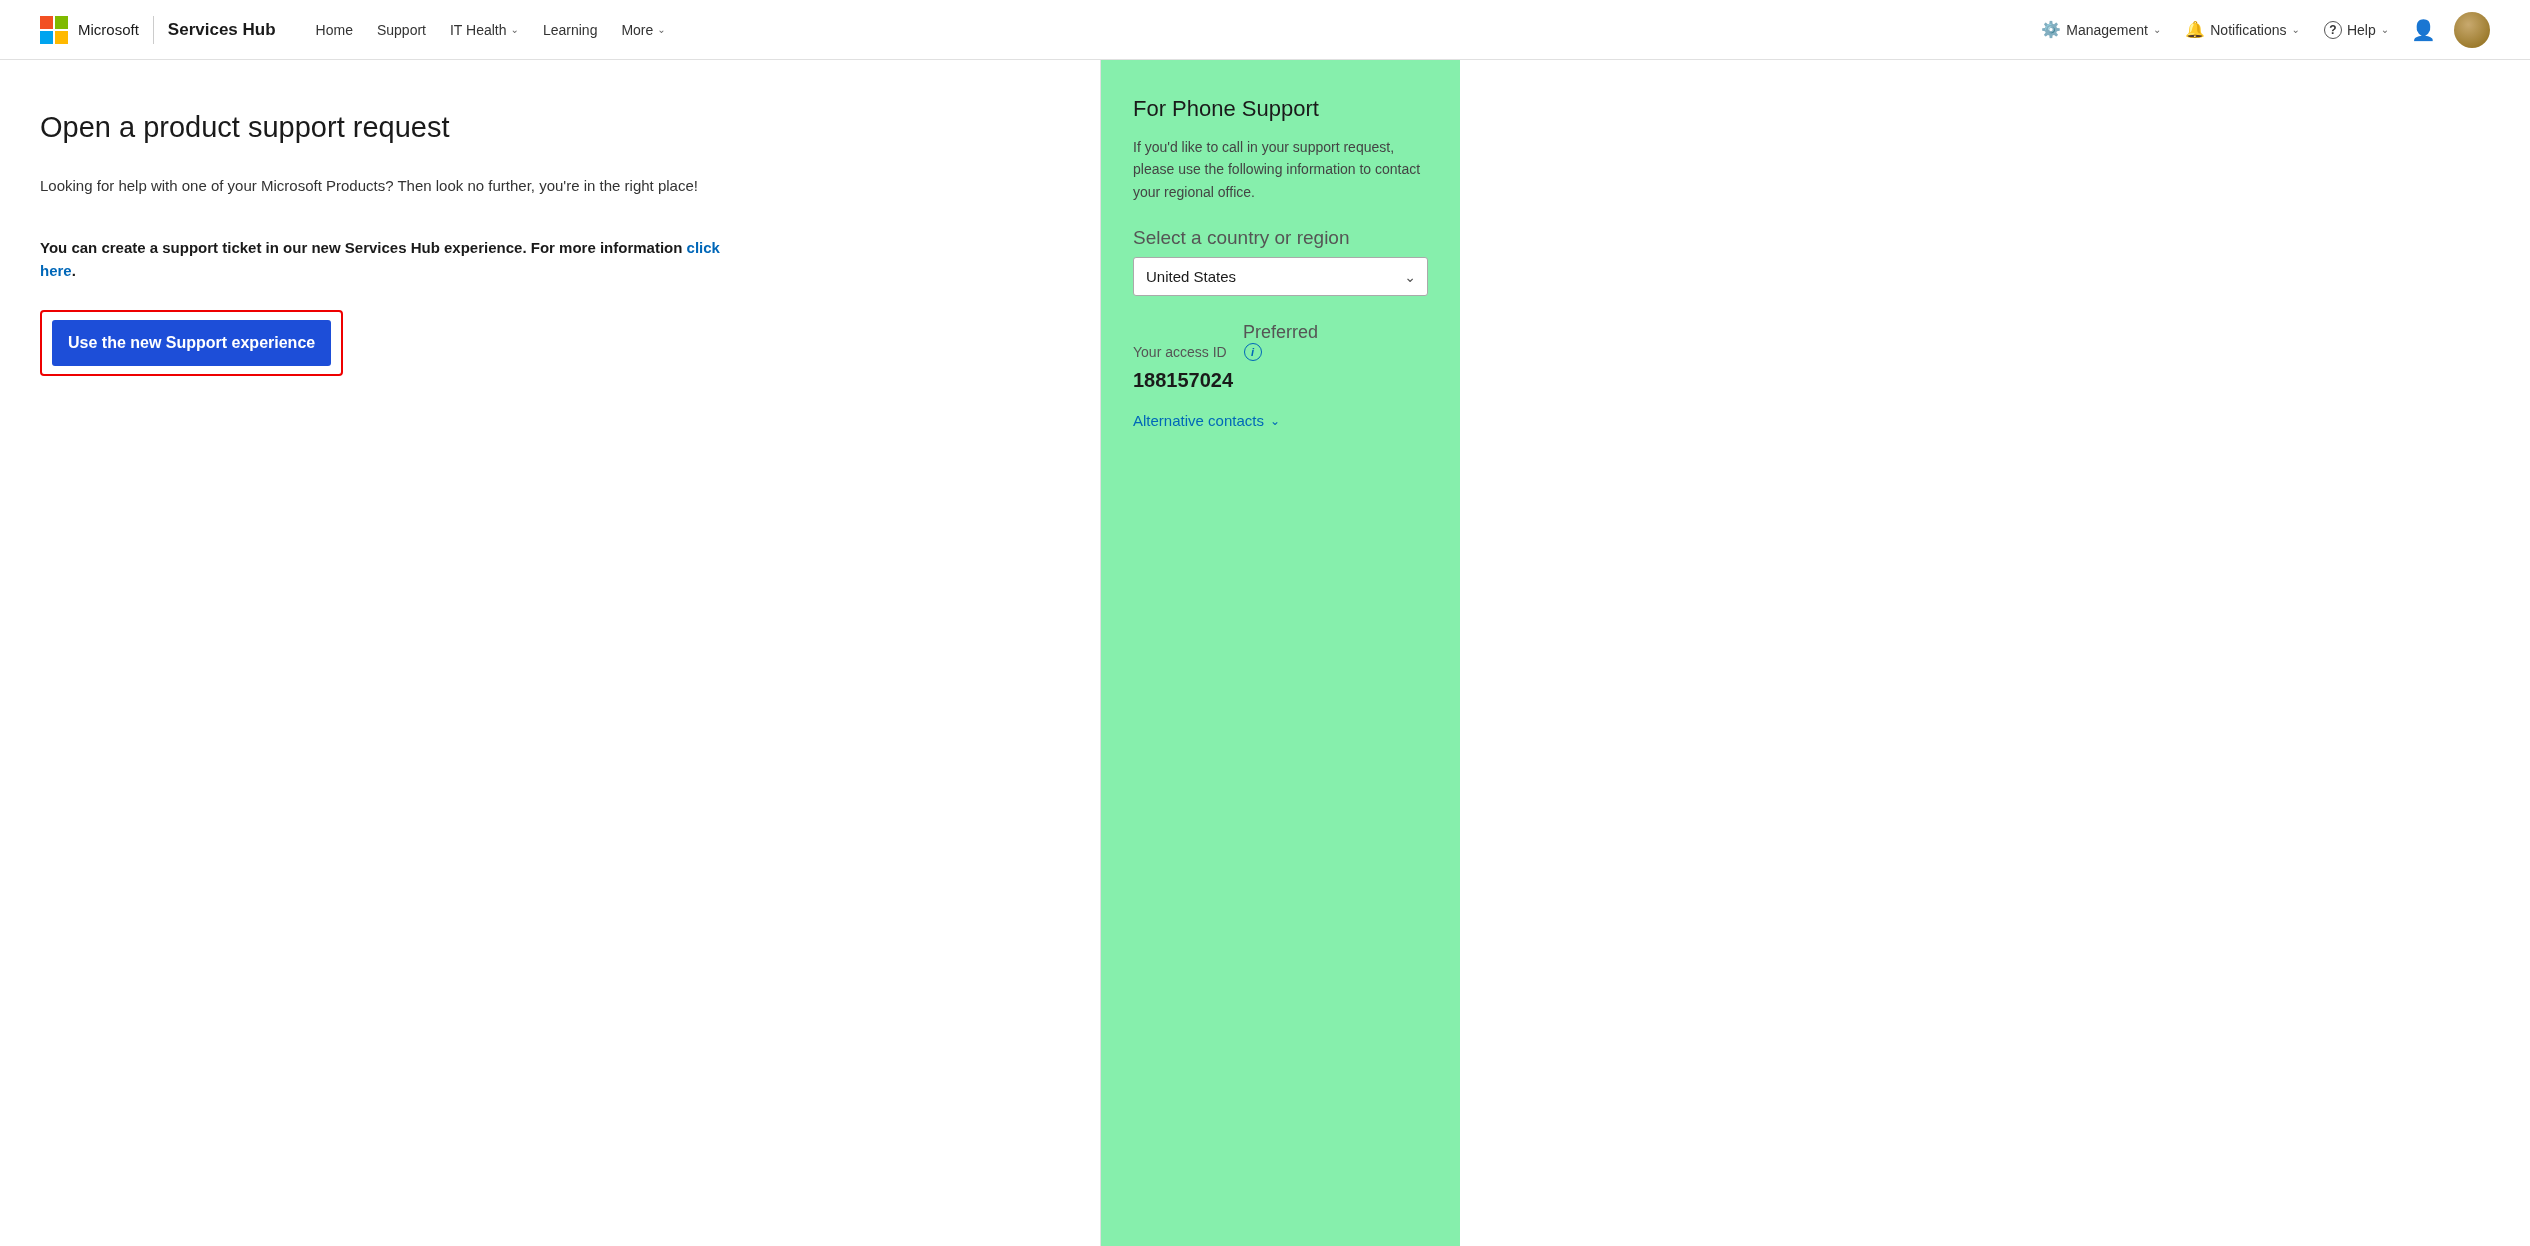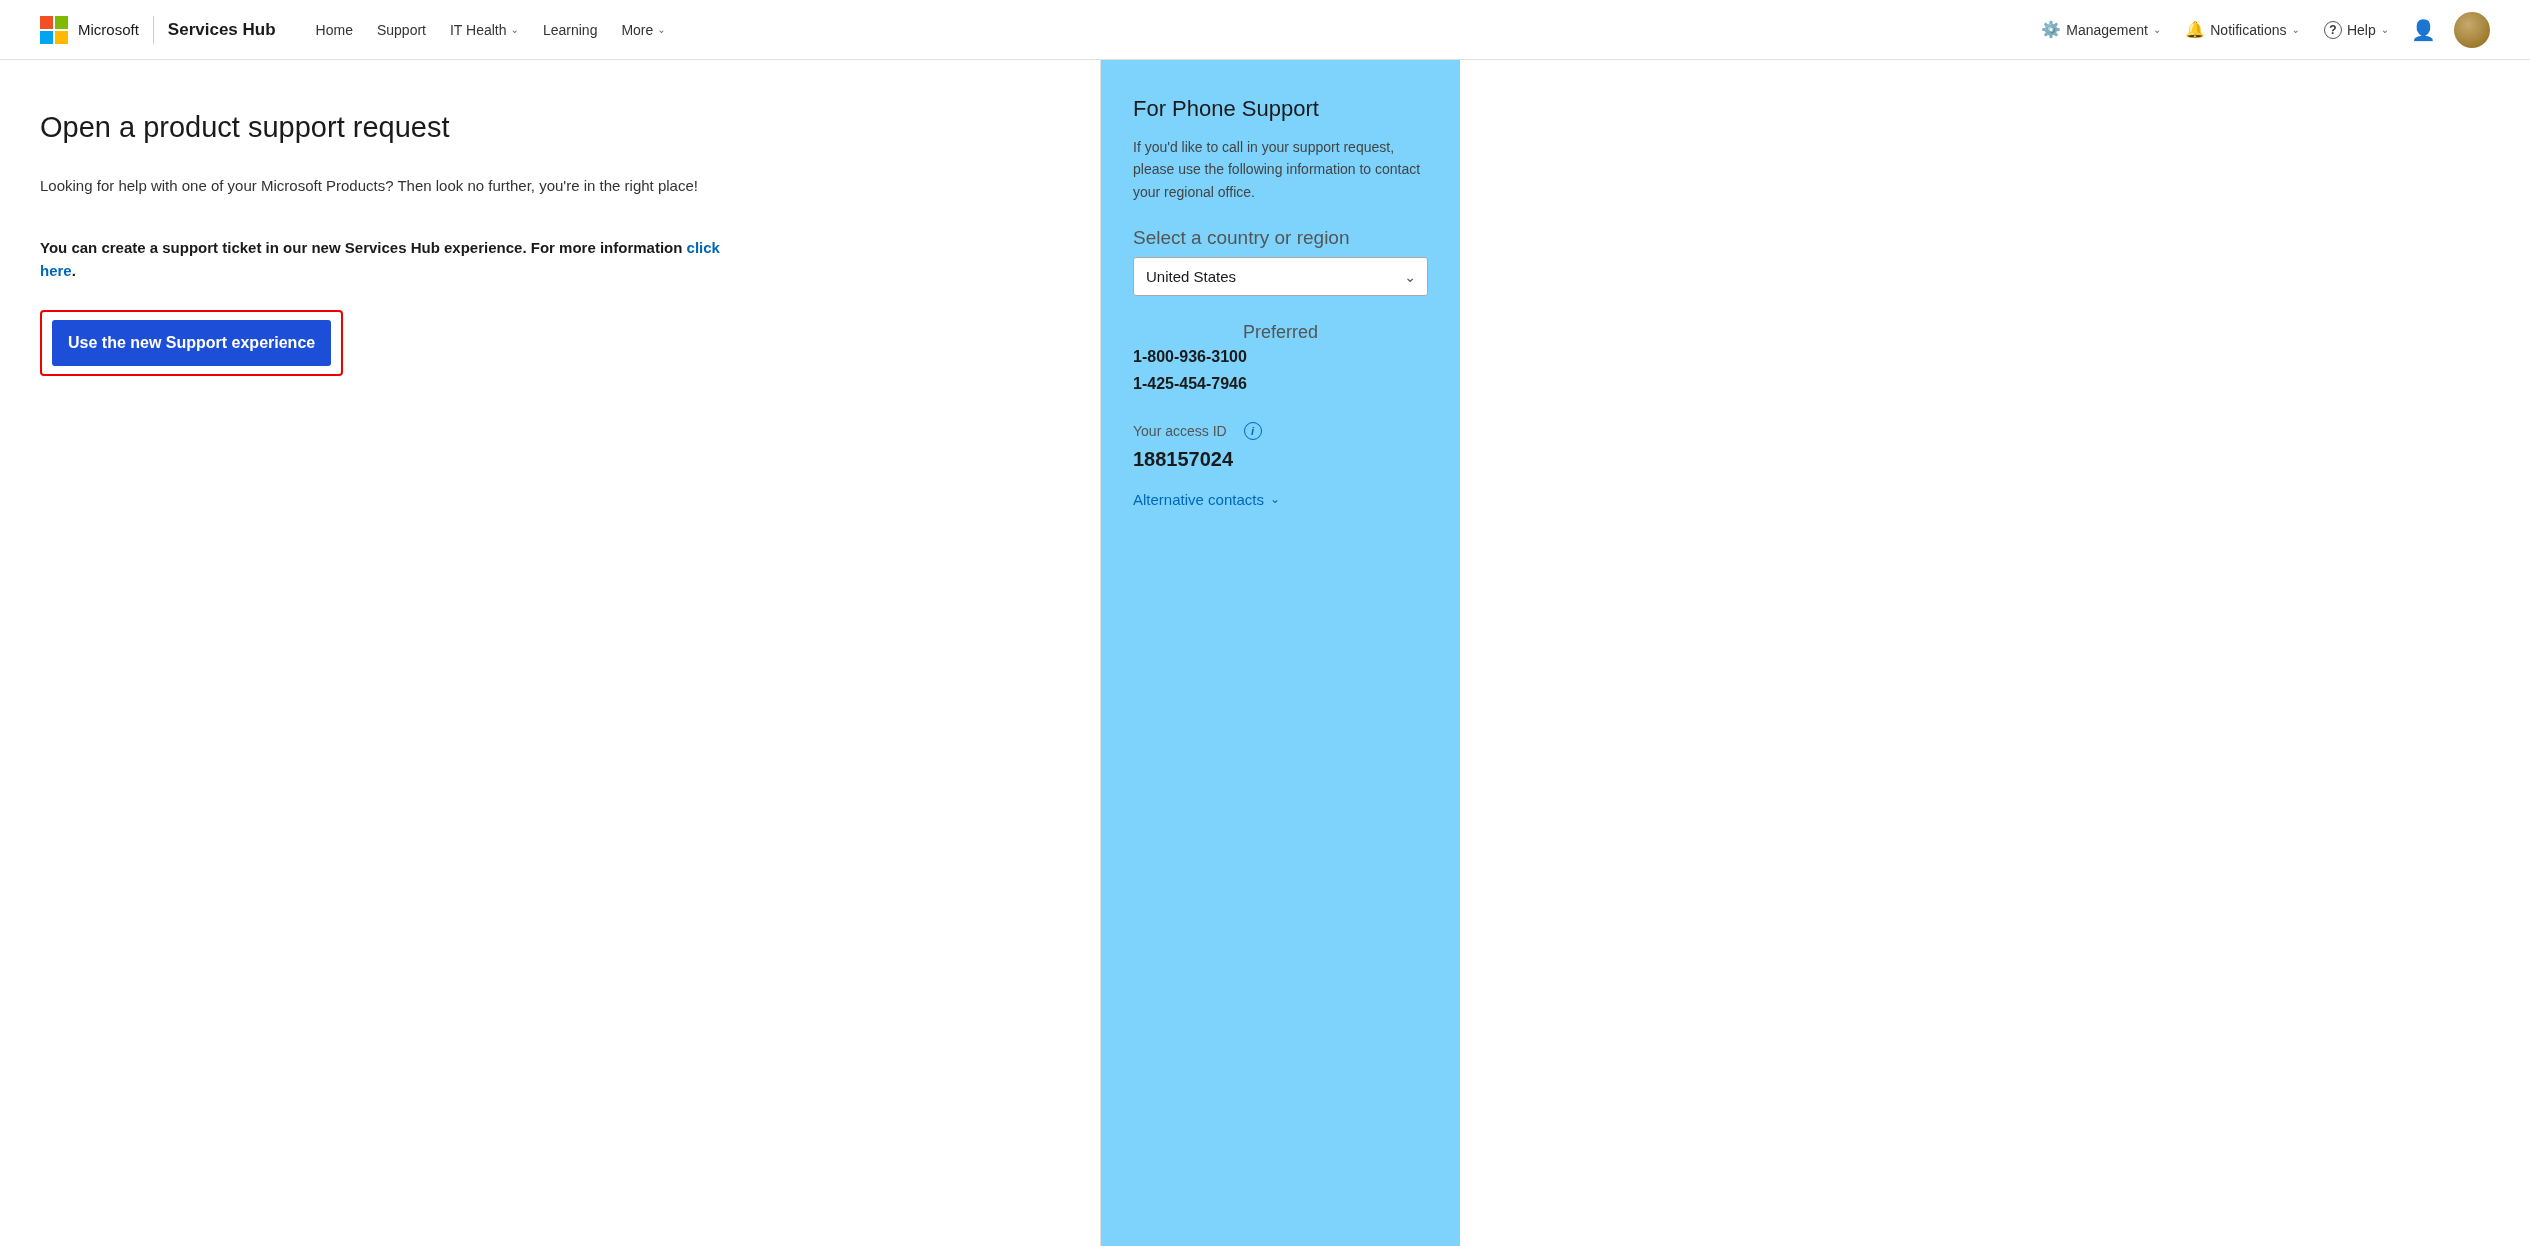--- a/index.html
+++ b/index.html
@@ -107,21 +107,21 @@
       min-height: calc(100vh - 60px);
     }
     .main-content {
       flex: 1;
       padding: 50px 60px 50px 40px;
       max-width: 1100px;
     }
     .sidebar {
       width: 360px;
       min-width: 340px;
-      background: #7dd3fc;
+      background: #86efac;
       padding: 36px 32px;
       border-left: 1px solid #e0e0e0;
     }
 
     
     .page-title {
       font-size: 29px;
       font-weight: 300;
       color: #1a1a1a;
       line-height: 1.2;
@@ -351,24 +351,20 @@
 
     <p class="sidebar-label">Select a country or region</p>
     <div class="country-select-wrapper">
       <select>
         <option>United States</option>
       </select>
       <span class="select-chevron">⌄</span>
     </div>
 
     <p class="sidebar-section-label">Preferred</p>
-    <div class="phone-numbers">
-      <div class="phone-number">1-800-936-3100</div>
-      <div class="phone-number">1-425-454-7946</div>
-    </div>
 
     <div class="access-id-label">
       <span>Your access ID</span>
       <span class="info-icon">i</span>
     </div>
     <div class="access-id-value">188157024</div>
 
     <a class="alt-contacts-link" href="#">
       <span>Alternative contacts</span>
       <span class="alt-chevron">⌄</span>

